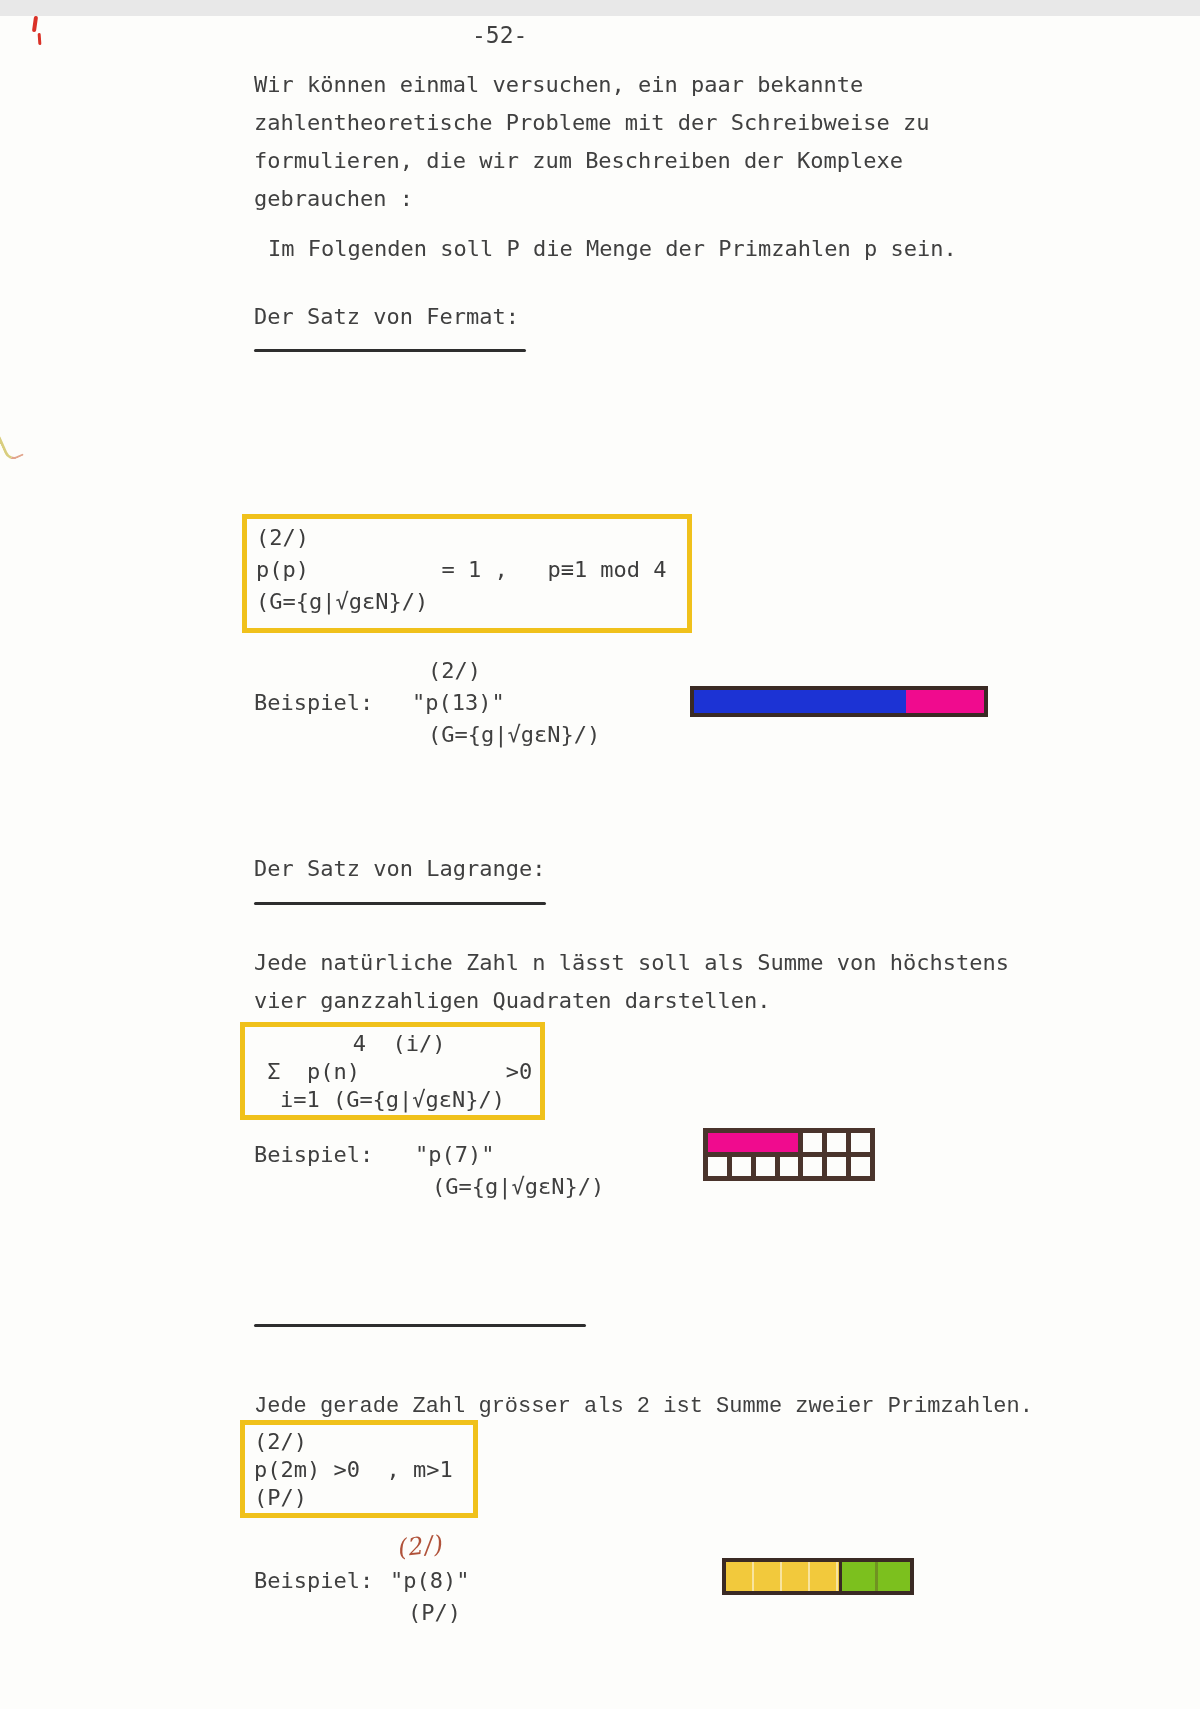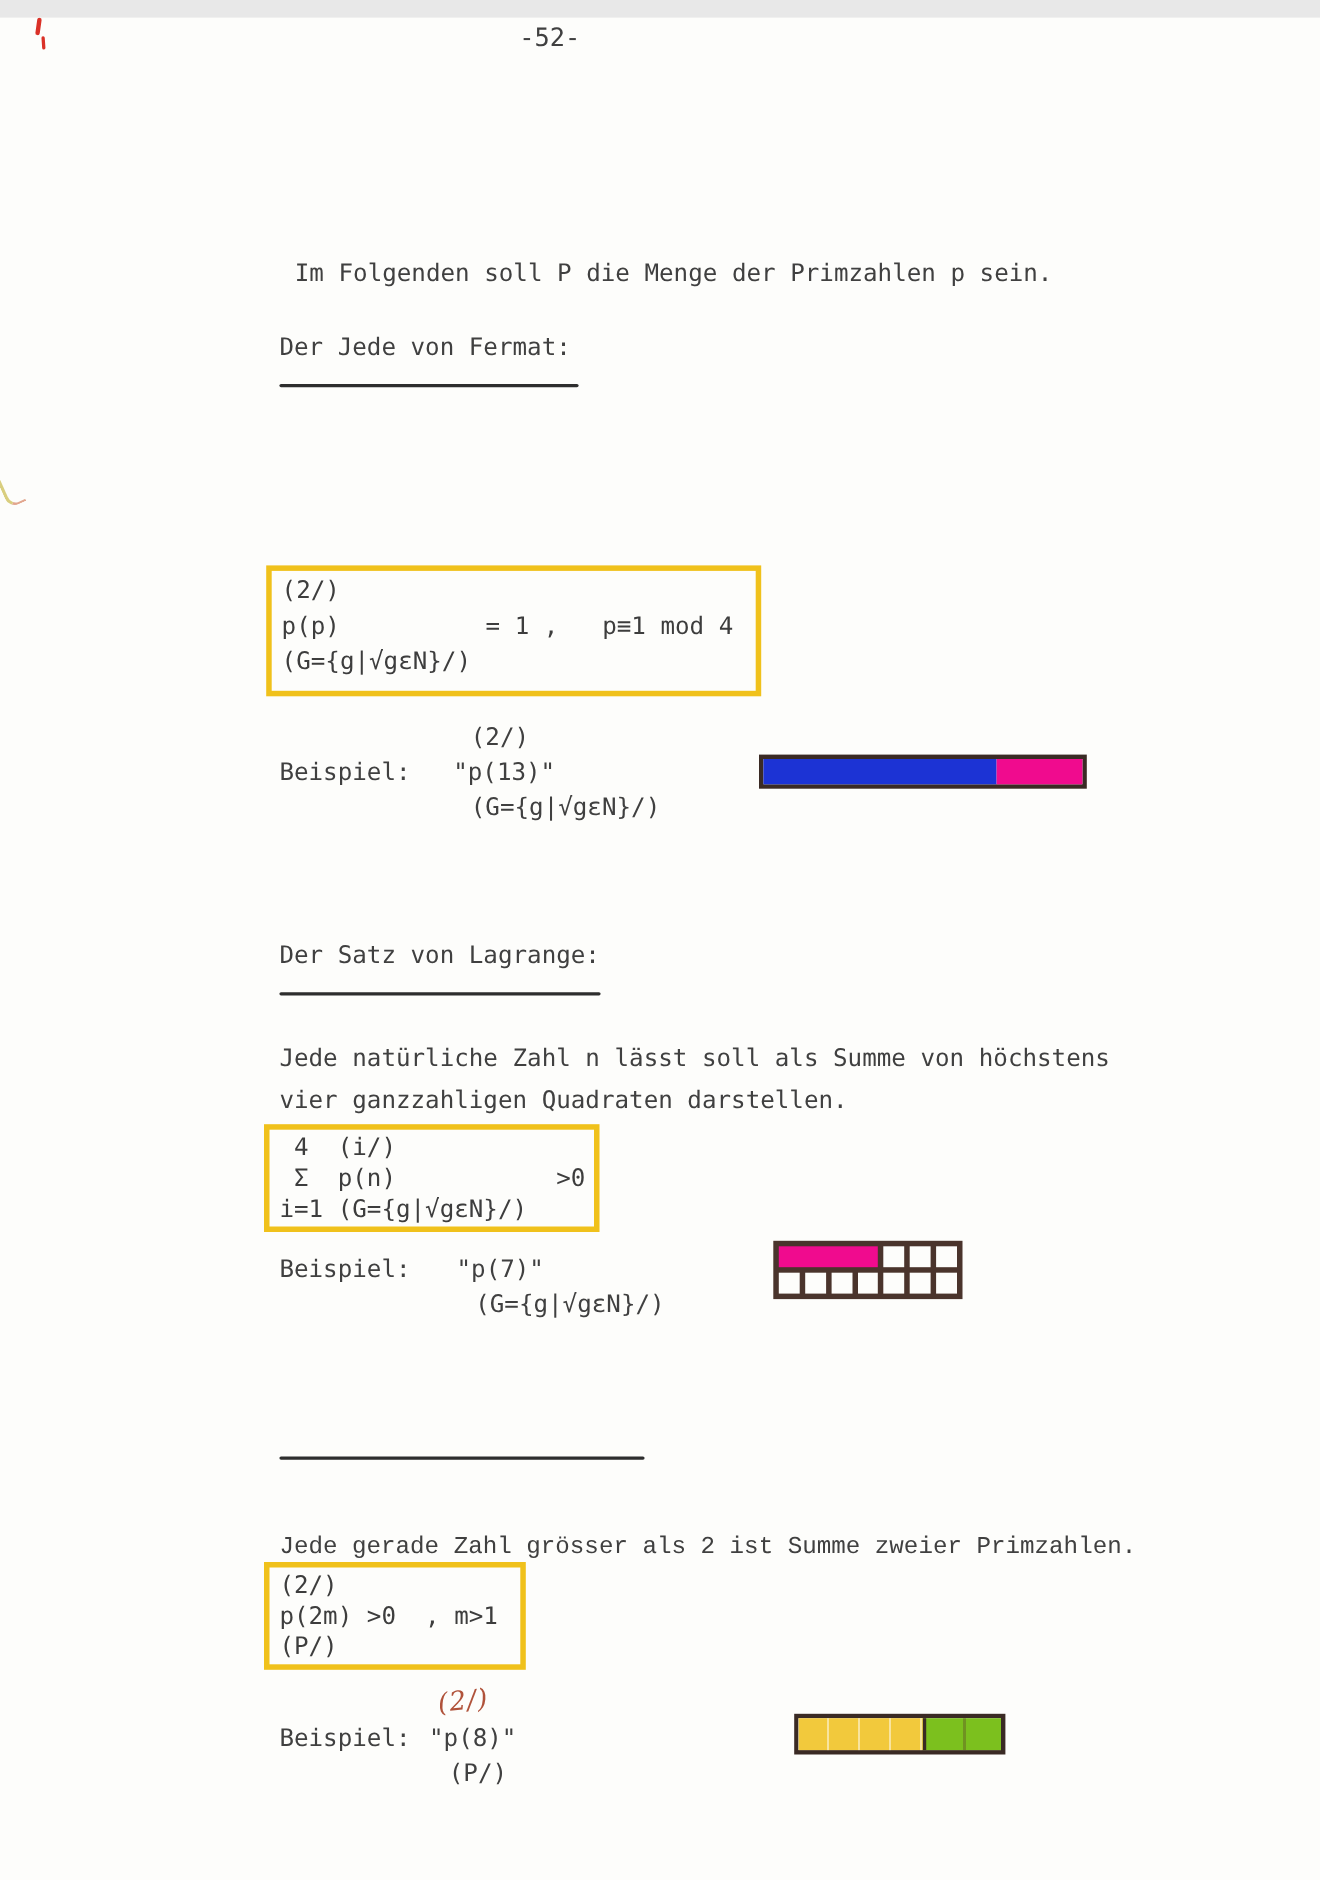--- a/index.html
+++ b/index.html
@@ -41,23 +41,27 @@
 <body>
 
 <div class="page">
 
   <div class="red-mark" style="left:33px;top:0;width:4px;height:16px;transform:rotate(8deg);"></div>
   <div class="red-mark" style="left:38px;top:17px;width:3px;height:12px;transform:rotate(-4deg);"></div>
   <div class="scribble" style="left:2px;top:416px;"></div>
 
   <div class="page-number" style="left:472px;top:6px;">-52-</div>
 
+  <pre class="txt para" style="left:254px;top:50px;">Wir können einmal versuchen, ein paar bekannte
+zahlentheoretische Probleme mit der Schreibweise zu
+formulieren, die wir zum Beschreiben der Komplexe
+gebrauchen :</pre>
   <div class="txt" style="left:268px;top:220px;">Im Folgenden soll P die Menge der Primzahlen p sein.</div>
 
-  <div class="txt heading" style="left:254px;top:288px;">Der Jede von Fermat:</div>
+  <div class="txt heading" style="left:254px;top:288px;">Der Satz von Fermat:</div>
   <div class="underline" style="left:254px;top:333px;width:272px;"></div>
 
   <div class="ybox" style="left:242px;top:498px;width:450px;height:119px;">
     <pre style="line-height:32px;">(2/)
 p(p)          = 1 ,   p≡1 mod 4
 (G={g|√gεN}/)</pre>
   </div>
 
   <div class="txt" style="left:428px;top:642px;">(2/)</div>
   <div class="txt" style="left:254px;top:674px;">Beispiel:</div>
@@ -68,21 +72,21 @@
     <div class="seg" style="width: 212px; background-color: rgb(28, 51, 212);"></div>
     <div class="seg" style="flex: 1 1 0%; background-color: rgb(240, 11, 142);"></div>
   </div>
 
   <div class="txt heading" style="left:254px;top:840px;">Der Satz von Lagrange:</div>
   <div class="underline" style="left:254px;top:886px;width:292px;"></div>
   <pre class="txt para" style="left:254px;top:928px;">Jede natürliche Zahl n lässt soll als Summe von höchstens
 vier ganzzahligen Quadraten darstellen.</pre>
 
   <div class="ybox" style="left:240px;top:1006px;width:305px;height:98px;">
-    <pre style="line-height:28px;"> 4  (i/)
+    <pre style="line-height:28px;text-align:center;"> 4  (i/)
  Σ  p(n)           &gt;0
 i=1 (G={g|√gεN}/)</pre>
   </div>
 
   <div class="txt" style="left:254px;top:1126px;">Beispiel:</div>
   <div class="txt" style="left:415px;top:1126px;">"p(7)"</div>
   <div class="txt" style="left:432px;top:1158px;">(G={g|√gεN}/)</div>
 
   <div class="grid" style="left:703px;top:1112px;width:172px;height:53px;">
     <div class="cell span4" style="background-color: rgb(240, 11, 142);"></div>

